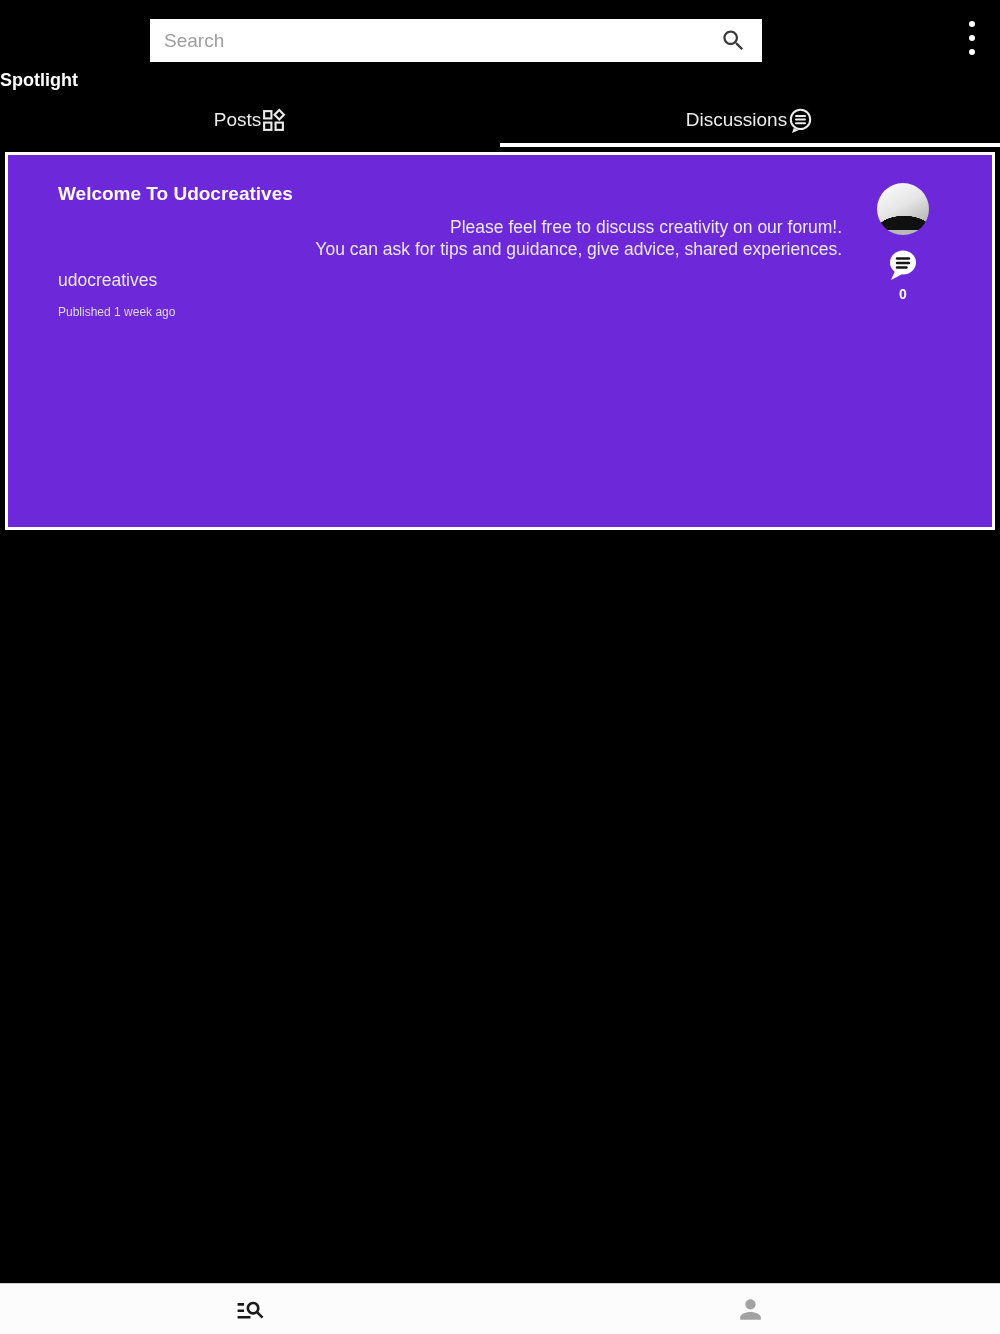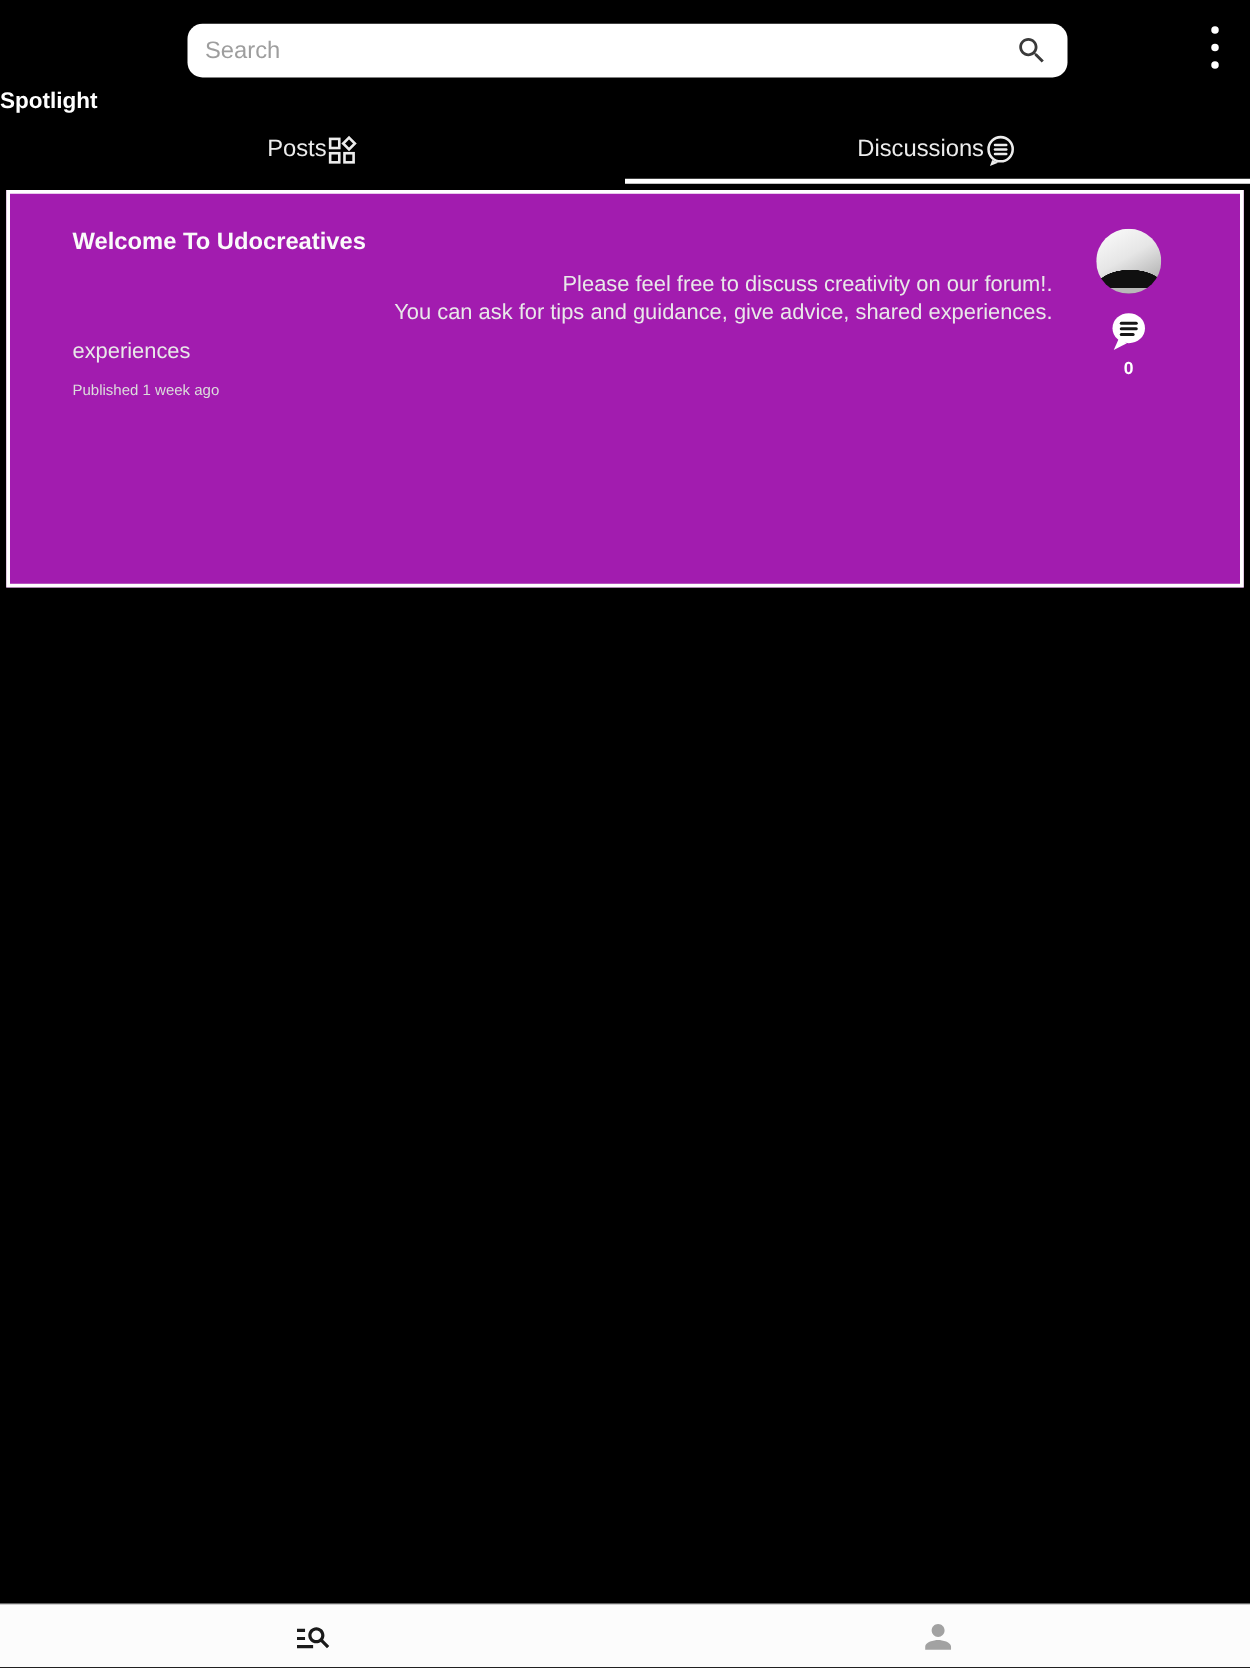--- a/index.html
+++ b/index.html
@@ -9,23 +9,23 @@
     height: 1334px;
     background: #000000;
     font-family: "Liberation Sans", sans-serif;
     overflow: hidden;
   }
 
   
   .search-bar {
     position: absolute;
     left: 150px; top: 19px;
-    width: 704px; height: 43px;
+    width: 612px; height: 43px;
     background: #ffffff;
-    border-radius: 12px;
+    border-radius: 0;
     display: flex; align-items: center;
     box-sizing: border-box;
   }
   .search-input {
     flex: 1;
     border: none; outline: none; background: transparent;
     font-family: "Liberation Sans", sans-serif;
     font-size: 19px; color: #222;
     padding: 0 0 0 14px;
   }
@@ -65,24 +65,24 @@
   .tab-indicator {
     position: absolute;
     left: 50%; right: 0; bottom: 0;
     height: 4px; background: #ffffff;
   }
 
   
   .card {
     position: absolute;
     left: 5px; top: 152px;
-    width: 990px; height: 318px;
+    width: 990px; height: 378px;
     border: 3px solid #ffffff;
     box-sizing: border-box;
-    background: #a21caf;
+    background: #6d28d9;
   }
   .card-content {
     position: absolute;
     left: 50px; top: 28px; right: 150px;
   }
   .card-title { color: #fafafa; font-size: 19px; font-weight: bold; }
   .card-body { margin-top: 12px; color: #e9e9e9; font-size: 17.5px; line-height: 21.5px; text-align: right; }
   .card-author { margin-top: 10px; color: #e9e9e9; font-size: 17.5px; }
   .card-published { margin-top: 14px; color: #dcdcdc; font-size: 12px; }
 
@@ -165,21 +165,21 @@
     <div class="tab-indicator"></div>
   </div>
 
   <div class="card">
     <div class="card-content">
       <div class="card-title">Welcome To Udocreatives</div>
       <div class="card-body">
         <div>Please feel free to discuss creativity on our forum!.</div>
         <div>You can ask for tips and guidance, give advice, shared experiences.</div>
       </div>
-      <div class="card-author">experiences</div>
+      <div class="card-author">udocreatives</div>
       <div class="card-published">Published 1 week ago</div>
     </div>
 
     <div class="card-side">
       <div class="avatar"></div>
       <svg class="comment-btn" viewBox="0 0 40 36">
         <ellipse cx="20" cy="14.5" rx="13" ry="12" fill="#ffffff"></ellipse>
         <path d="M12 23 L8 32 L18.5 26.5 Z" fill="#ffffff"></path>
         <g stroke="#161616" stroke-width="2.4" stroke-linecap="round">
           <line x1="14" y1="10.5" x2="26" y2="10.5"></line>

